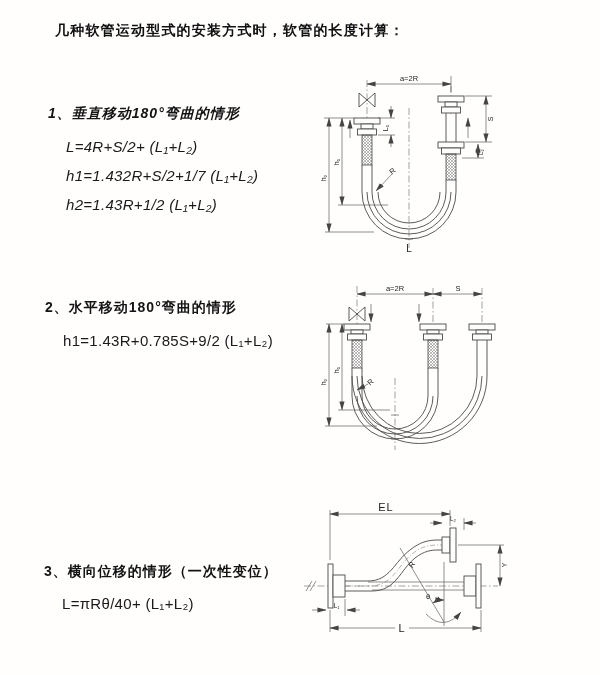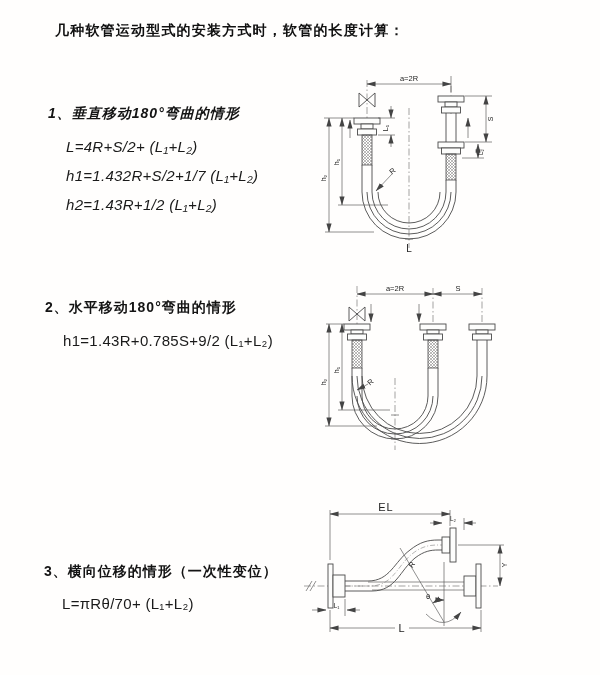--- a/index.html
+++ b/index.html
@@ -56,21 +56,21 @@
     <div class="formula">h2=1.43R+1/2 (L₁+L₂)</div>
   </section>
 
   <section class="sec" id="sec2">
     <div class="sec-heading">2、水平移动180°弯曲的情形</div>
     <div class="formula">h1=1.43R+0.785S+9/2 (L₁+L₂)</div>
   </section>
 
   <section class="sec" id="sec3">
     <div class="sec-heading">3、横向位移的情形（一次性变位）</div>
-    <div class="formula">L=πRθ/70+ (L₁+L₂)</div>
+    <div class="formula">L=πRθ/40+ (L₁+L₂)</div>
   </section>
 
   <svg id="diag1" style="left:302px;top:62px;" width="230" height="200" viewBox="0 0 230 200">
     <defs>
       <marker id="d1e" viewBox="0 0 8 6" refX="7.6" refY="3" markerWidth="9" markerHeight="7" orient="auto" markerUnits="userSpaceOnUse">
         <path d="M0,0.7 L8,3 L0,5.3 Z" fill="#444"></path>
       </marker>
       <marker id="d1s" viewBox="0 0 8 6" refX="0.4" refY="3" markerWidth="9" markerHeight="7" orient="auto" markerUnits="userSpaceOnUse">
         <path d="M8,0.7 L0,3 L8,5.3 Z" fill="#444"></path>
       </marker>

